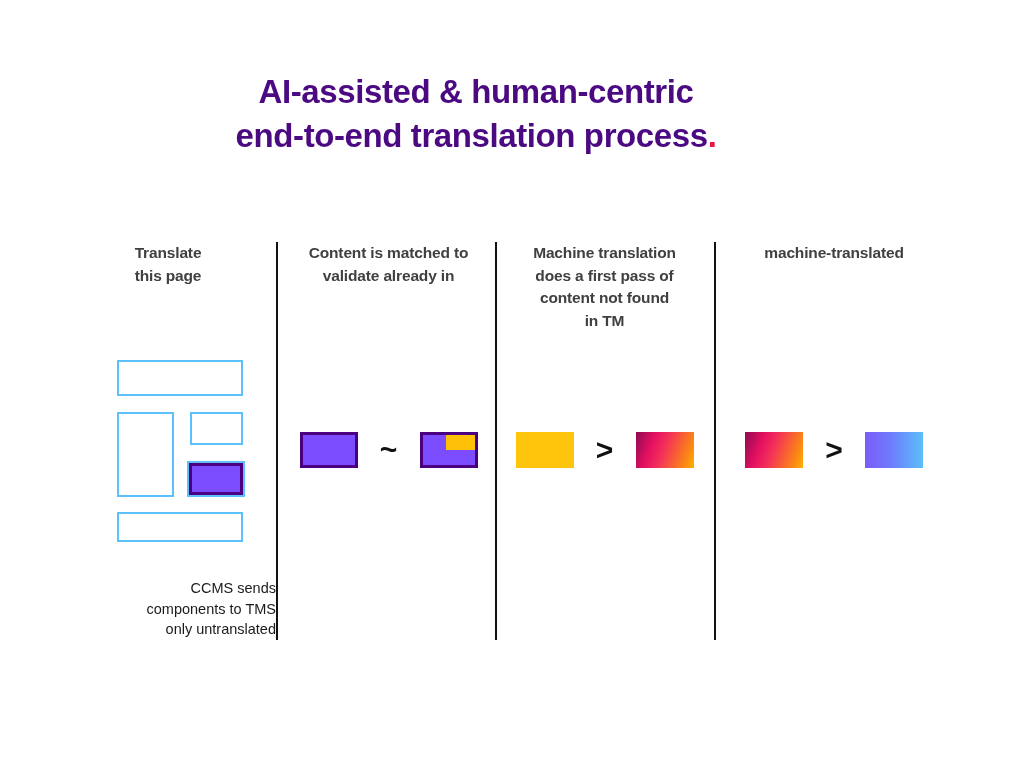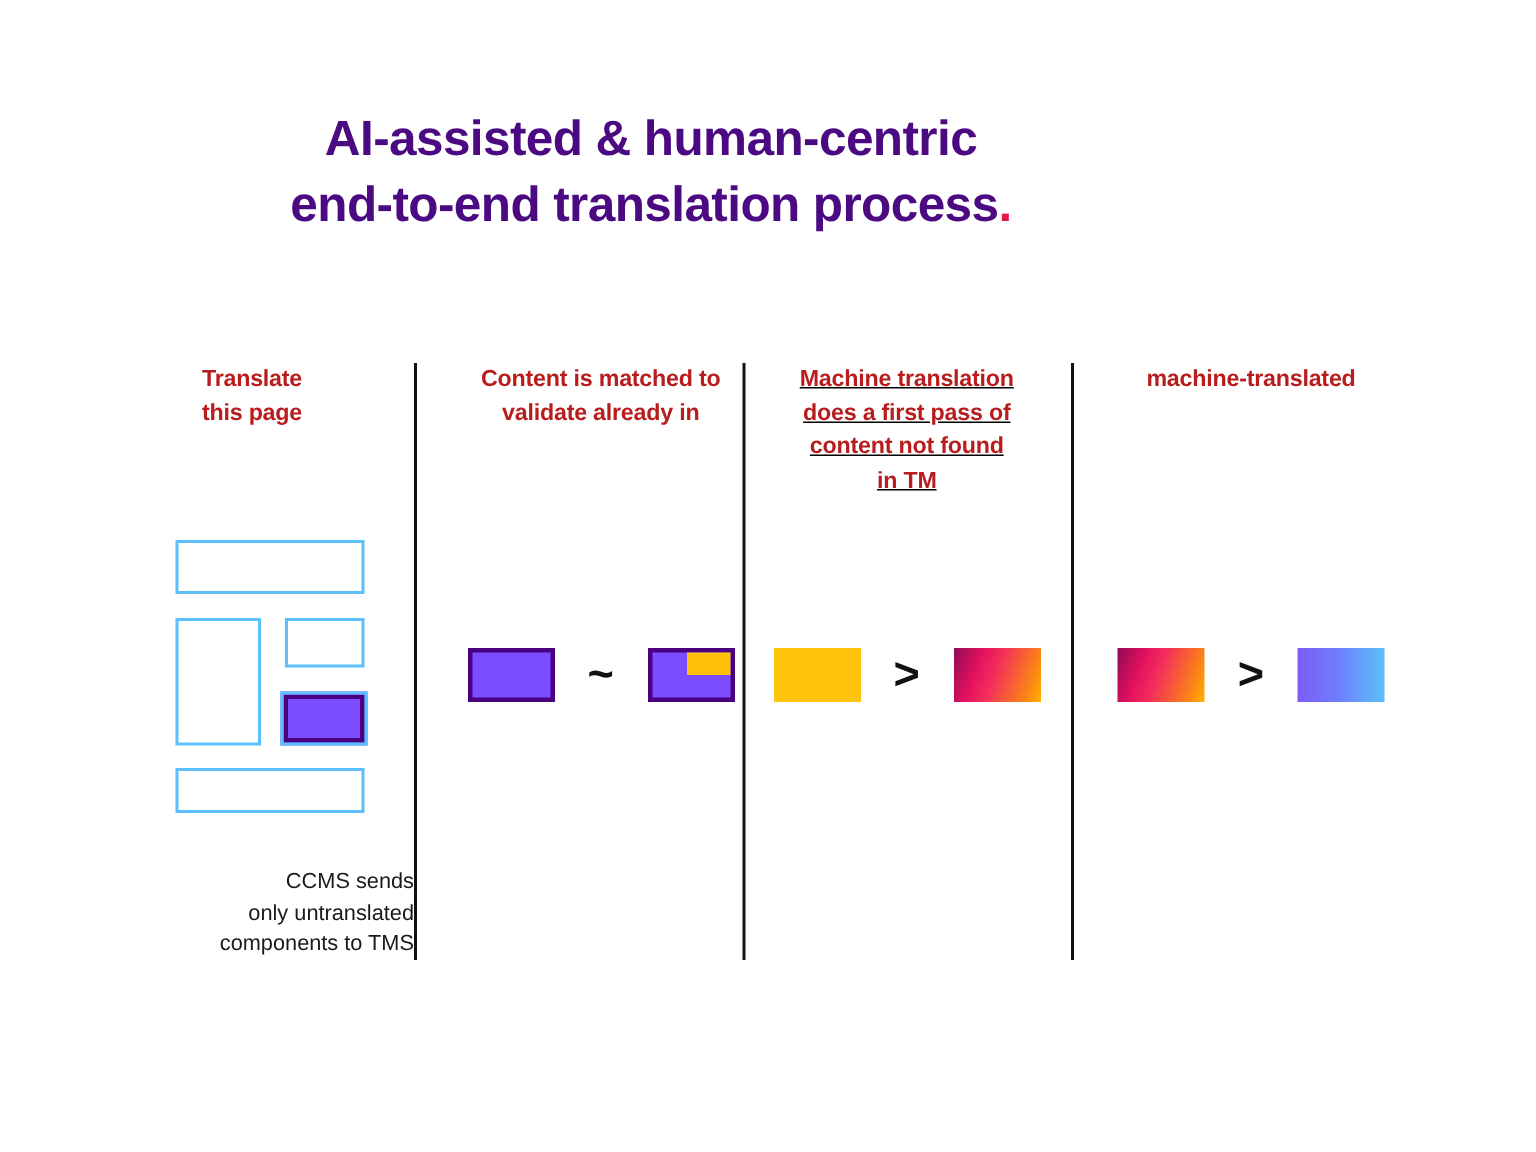--- a/index.html
+++ b/index.html
@@ -15,20 +15,21 @@
     position: relative;
   }
 
   
   .title-block {
     position: absolute;
     top: 70px;
     left: 0;
     width: 868px;
     text-align: center;
+    padding-left: 42px;
   }
   .title-line {
     font-family: "Liberation Sans", sans-serif;
     font-weight: bold;
     font-size: 33px;
     line-height: 44px;
     color: #4B0982;
     letter-spacing: -0.4px;
   }
   .title-period {
@@ -42,41 +43,41 @@
     left: 0;
     width: 1024px;
     height: 400px;
   }
   .column {
     position: absolute;
     top: 0;
     height: 400px;
   }
   .col-1 { left: 60px;  width: 216px; }
-  .col-2 { left: 276px; width: 249px; }
-  .col-3 { left: 495px; width: 219px; text-decoration: underline; }
+  .col-2 { left: 264px; width: 249px; }
+  .col-3 { left: 495px; width: 219px; }
   .col-4 { left: 714px; width: 240px; }
 
   .divider {
     position: absolute;
     top: 0;
     width: 2px;
     height: 398px;
     background: #111111;
   }
   .div-1 { left: 276px; }
   .div-2 { left: 495px; }
   .div-3 { left: 714px; }
 
   .col-heading {
     font-family: "Liberation Sans", sans-serif;
     font-weight: bold;
     font-size: 15.5px;
     line-height: 22.5px;
-    color: #b91c1c;
+    color: #404040;
     text-align: center;
     padding: 0 14px;
     letter-spacing: -0.15px;
   }
 
   
   .wireframe {
     position: absolute;
     left: 57px;
     top: 118px;
@@ -195,22 +196,22 @@
     <div class="wireframe">
       <div class="wf-box wf-top"></div>
       <div class="wf-box wf-tall"></div>
       <div class="wf-box wf-small"></div>
       <div class="wf-filled"></div>
       <div class="wf-box wf-bottom"></div>
     </div>
 
     <div class="col-caption">
       <div>CCMS sends</div>
+      <div>components to TMS</div>
       <div>only untranslated</div>
-      <div>components to TMS</div>
     </div>
   </div>
 
   <div class="column col-2">
     <div class="col-heading">
       <div>Content is matched to</div>
       <div>validate already in</div>
     </div>
     <div class="block-row">
       <div class="blk blk-purple"></div>

